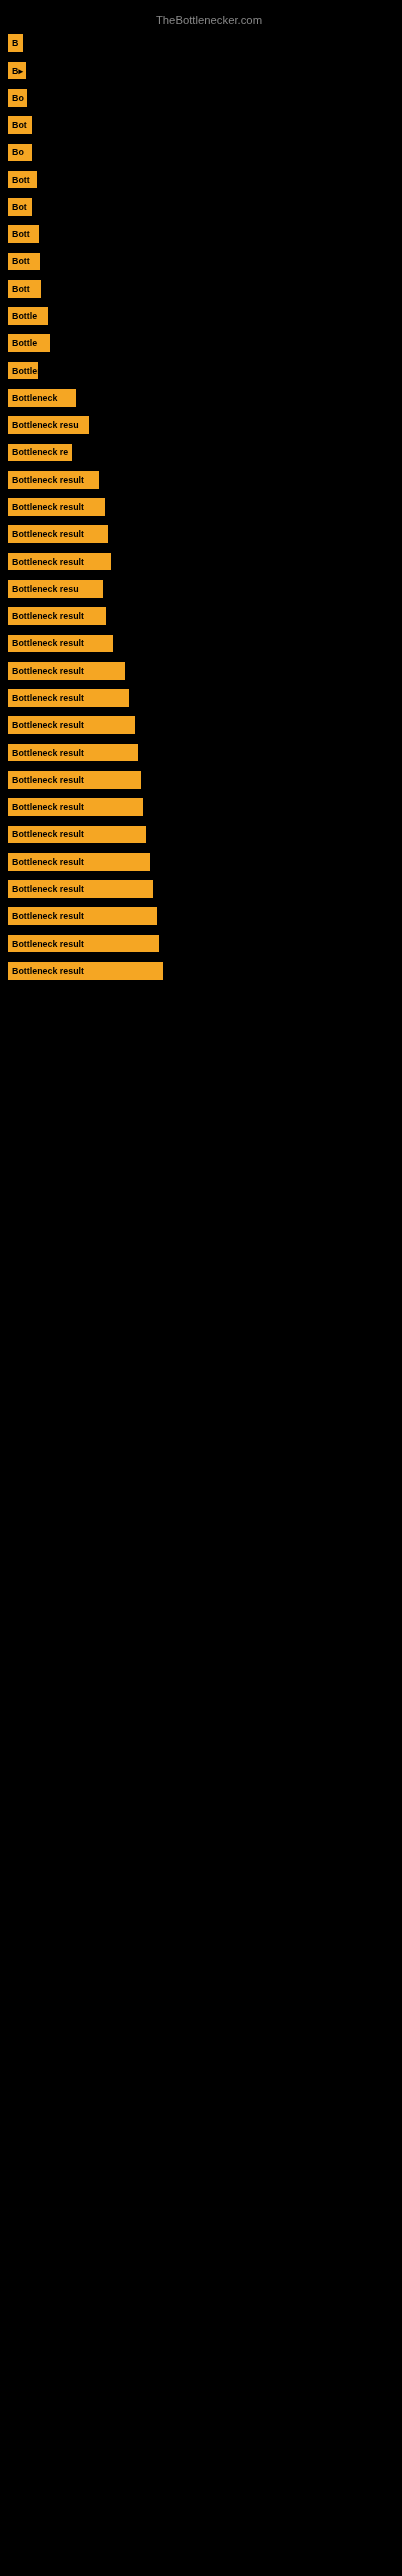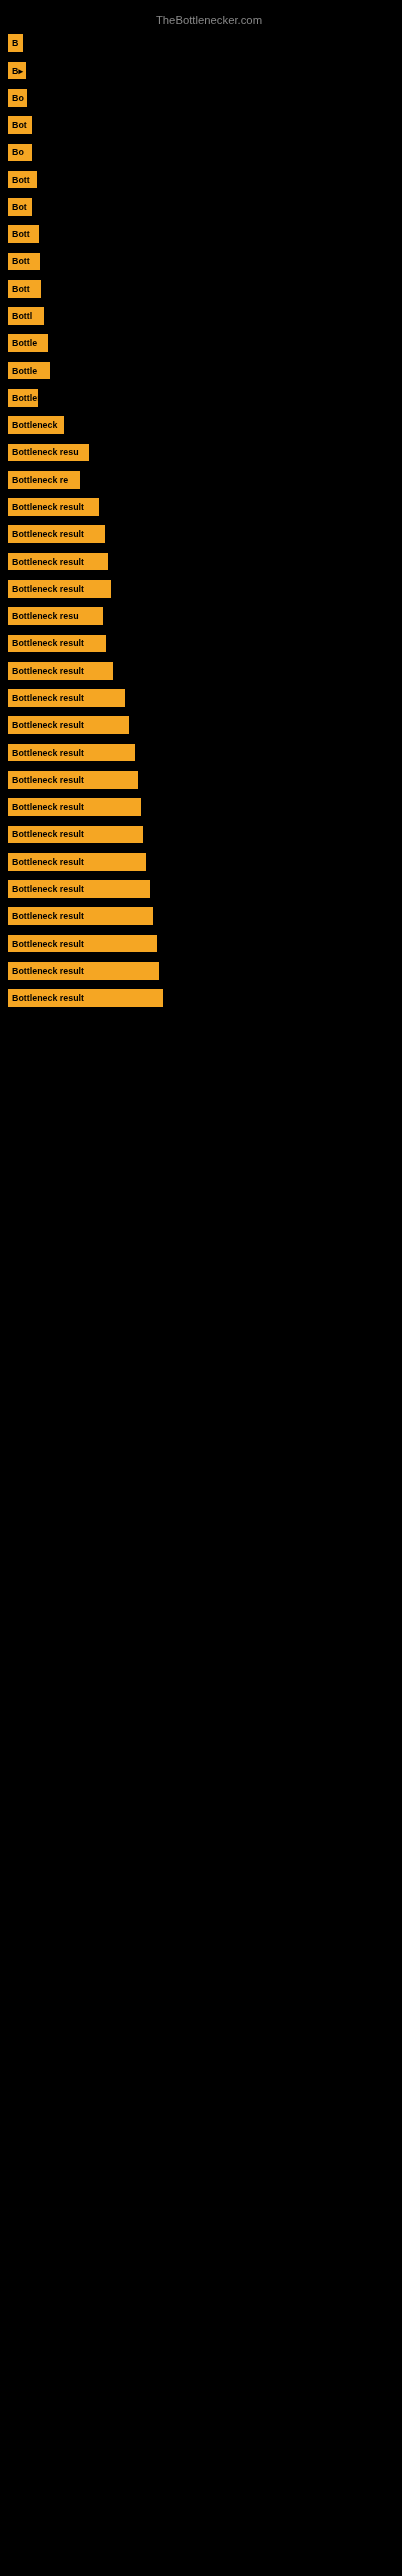--- a/index.html
+++ b/index.html
@@ -74,39 +74,36 @@
       <div class="bar-row">
         <div class="bar-label" style="width: 31px;">Bott</div>
       </div>
       <div class="bar-row">
         <div class="bar-label" style="width: 32px;">Bott</div>
       </div>
       <div class="bar-row">
         <div class="bar-label" style="width: 33px;">Bott</div>
       </div>
       <div class="bar-row">
-        <div class="bar-label" style="width: 36px;">Bottl</div>
-      </div>
-      <div class="bar-row">
         <div class="bar-label" style="width: 40px;">Bottle</div>
       </div>
       <div class="bar-row">
         <div class="bar-label" style="width: 42px;">Bottle</div>
       </div>
       <div class="bar-row">
         <div class="bar-label" style="width: 30px;">Bottlen</div>
       </div>
       <div class="bar-row">
-        <div class="bar-label" style="width: 56px;">Bottleneck</div>
+        <div class="bar-label" style="width: 68px;">Bottleneck</div>
       </div>
       <div class="bar-row">
         <div class="bar-label" style="width: 81px;">Bottleneck resu</div>
       </div>
       <div class="bar-row">
-        <div class="bar-label" style="width: 72px;">Bottleneck re</div>
+        <div class="bar-label" style="width: 64px;">Bottleneck re</div>
       </div>
       <div class="bar-row">
         <div class="bar-label" style="width: 91px;">Bottleneck result</div>
       </div>
       <div class="bar-row">
         <div class="bar-label" style="width: 97px;">Bottleneck result</div>
       </div>
       <div class="bar-row">
         <div class="bar-label" style="width: 100px;">Bottleneck result</div>
       </div>

